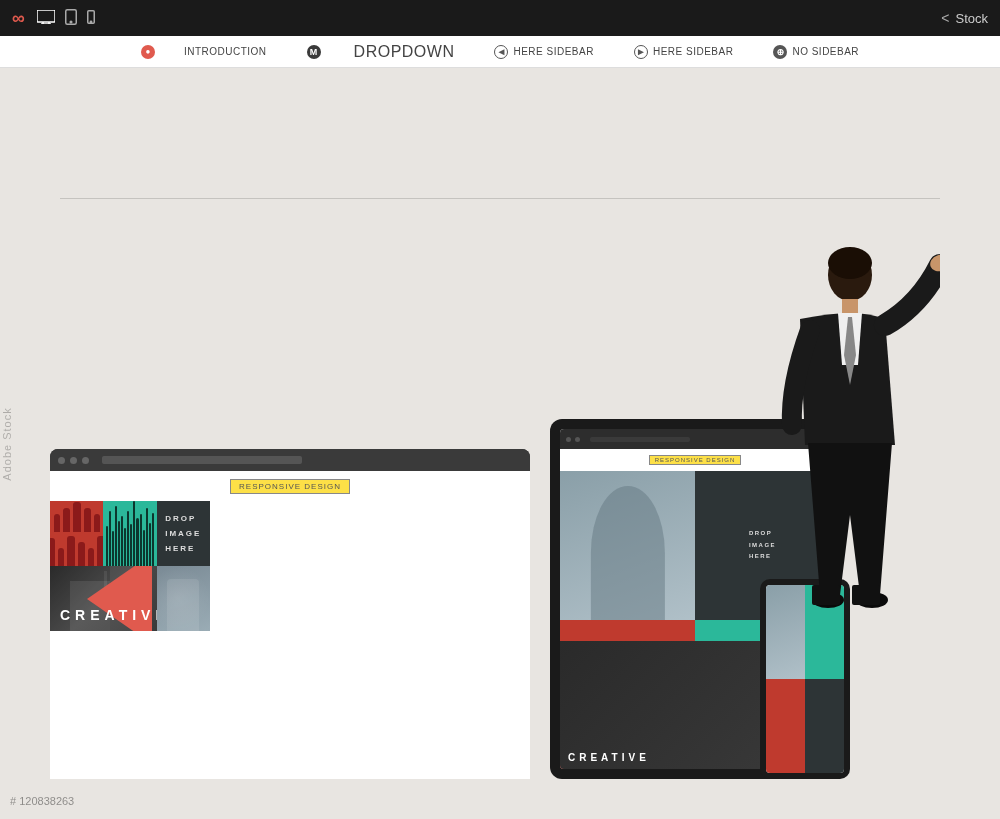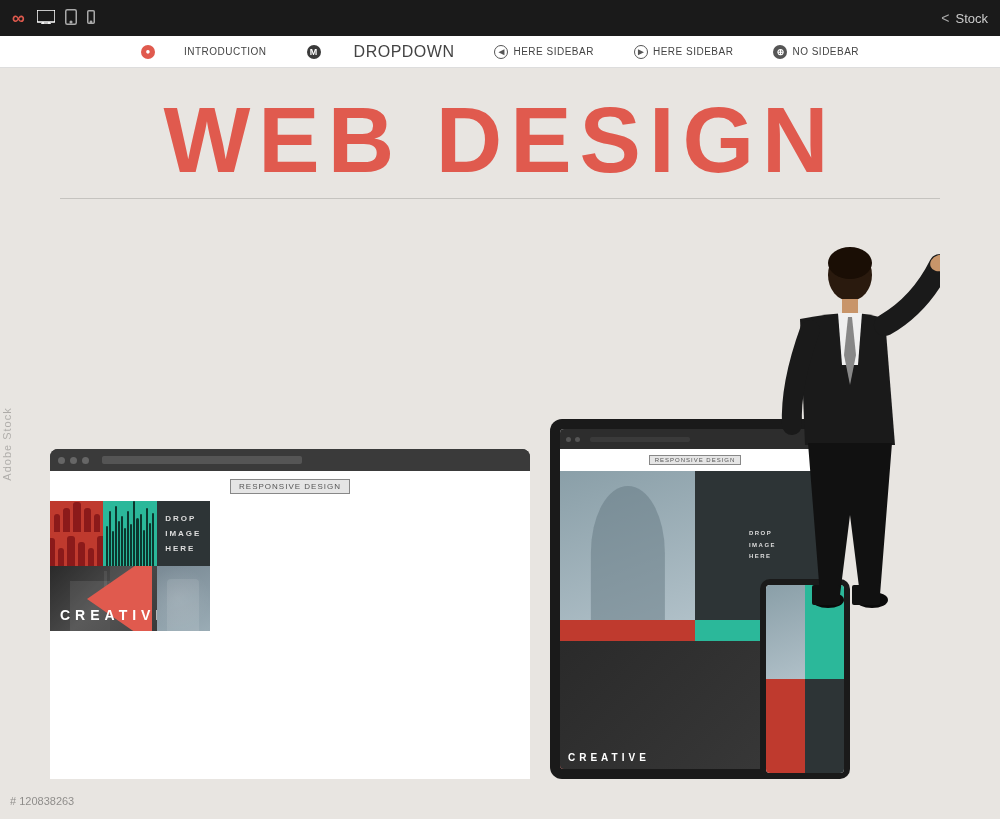--- a/index.html
+++ b/index.html
@@ -177,21 +177,21 @@
       display: flex;
       align-items: center;
       justify-content: center;
       z-index: 2;
     }
     .responsive-label {
       border: 1px solid #888;
       font-size: 8px;
       padding: 2px 8px;
       color: #555;
-      background: #e5e5e5;
+      background: #fde047;
       letter-spacing: 1px;
     }
 
     
     .tablet-mockup {
       width: 290px;
       height: 360px;
       background: #1a1a1a;
       border-radius: 12px;
       padding: 10px;
@@ -465,21 +465,20 @@
     <span style="font-size:10px;letter-spacing:0.5px;">HERE SIDEBAR</span>
   </div>
   <div class="nav-item">
     <div class="nav-dot person" style="font-size:9px;">⊕</div>
     <span style="font-size:10px;letter-spacing:0.5px;">NO SIDEBAR</span>
   </div>
 </div>
 
 <div id="main-content">
 
-  <div id="web-design-title">WEB DESIGN</div>
 
   <div style="position:absolute;top:130px;left:60px;right:60px;height:1px;background:rgba(0,0,0,0.15);z-index:2;"></div>
 
   <div id="devices-container">
 
     <div class="browser-mockup">
       <div class="browser-chrome">
         <div class="browser-dot"></div>
         <div class="browser-dot"></div>
         <div class="browser-dot"></div>

